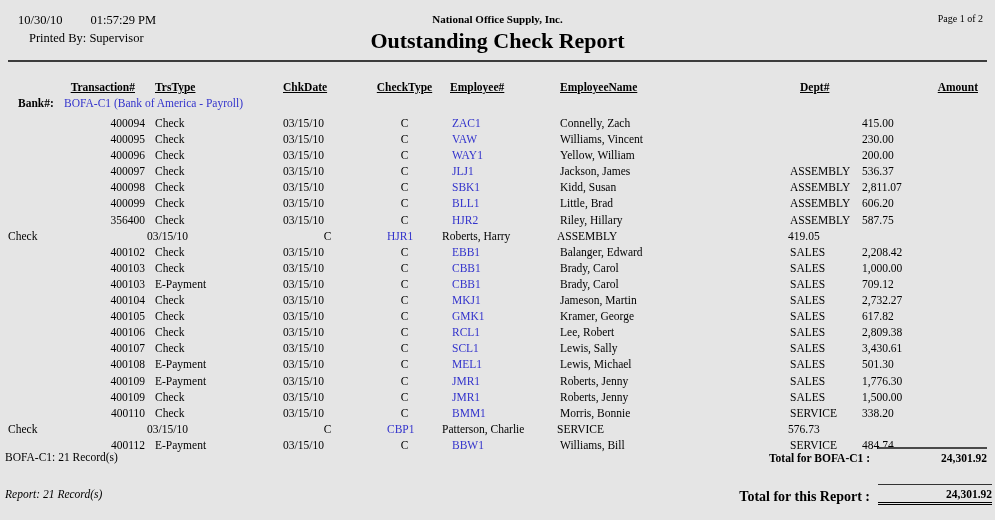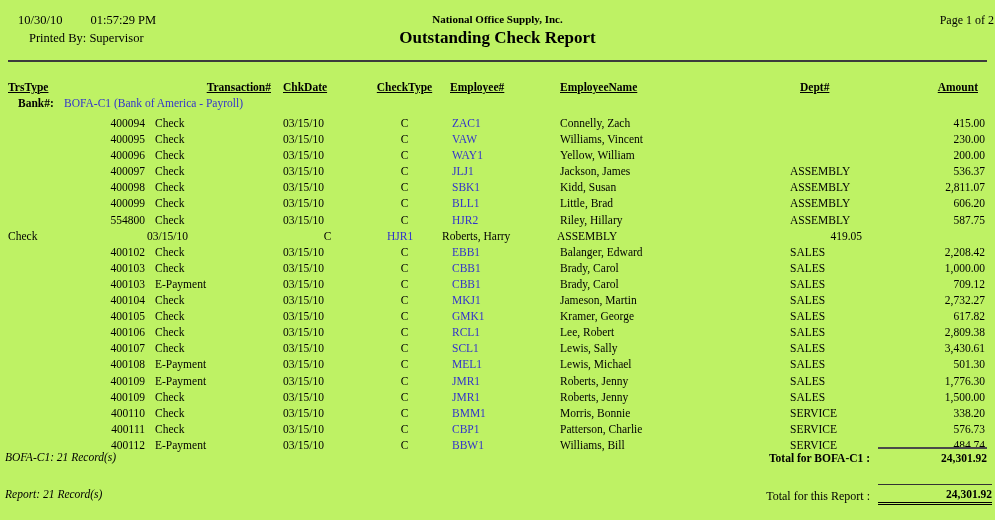--- a/index.html
+++ b/index.html
@@ -9,29 +9,29 @@
   }
   *{box-sizing:border-box;}
   html,body{margin:0;padding:0;background:#ffffff;}
   body{
     width:995px;height:520px;
     font-family:"Liberation Serif","DejaVu Serif",serif;
     color:var(--ink);
     position:relative;
     overflow:hidden;
   }
-  .page{position:absolute;inset:0;background:#bef264;}
+  .page{position:absolute;inset:0;background:#e5e5e5;}
 
   
   .hdr-date{position:absolute;left:18px;top:13px;font-size:12.5px;white-space:nowrap;}
   .hdr-time{margin-left:28px;}
   .hdr-printedby{position:absolute;left:29px;top:31px;font-size:12.5px;white-space:nowrap;}
   .hdr-company{position:absolute;left:0;right:0;top:13px;text-align:center;font-size:11px;font-weight:bold;}
-  .hdr-title{position:absolute;left:0;right:0;top:28px;text-align:center;font-size:17px;font-weight:bold;}
-  .hdr-page{position:absolute;right:1px;top:13px;font-size:12px;}
+  .hdr-title{position:absolute;left:0;right:0;top:28px;text-align:center;font-size:22px;font-weight:bold;}
+  .hdr-page{position:absolute;right:12px;top:13px;font-size:10px;}
   .top-rule{position:absolute;left:8px;right:8px;top:60px;height:2px;background:var(--rule);}
 
   
   .grid-row{
     display:grid;
     grid-template-columns:147px 136px 89px 65px 118px 233px 74px 123px;
     font-size:11.5px;
     line-height:16.1px;
     height:16.1px;
     white-space:nowrap;
@@ -41,39 +41,39 @@
   .c-trans{text-align:right;padding-right:2px;}
   .h-trans{text-align:right;padding-right:12px;}
   .c-trstype,.h-trstype{padding-left:8px;}
   .c-date,.h-date{padding-left:0;}
   .c-ctype,.h-ctype{text-align:center;}
   .c-emp{padding-left:15px;color:var(--link);}
   .h-emp{padding-left:13px;}
   .c-name,.h-name{padding-left:5px;}
   .c-dept{padding-left:2px;}
   .h-dept{padding-left:12px;}
-  .c-amt{text-align:right;}
+  .c-amt{text-align:left;}
   .h-amt{text-align:right;padding-right:7px;}
 
   .bank-row{position:absolute;left:0;top:95px;font-size:11.5px;line-height:16px;white-space:nowrap;}
   .bank-label{position:absolute;left:18px;font-weight:bold;}
   .bank-value{position:absolute;left:64px;color:var(--link);}
 
   .rows-host{position:absolute;left:0;top:115px;width:985px;}
 
   
-  .sec-records{position:absolute;left:5px;top:451px;font-size:11.5px;font-style:italic;}
+  .sec-records{position:absolute;left:5px;top:451px;font-size:11.5px;}
   .sec-total-label{position:absolute;right:125px;top:452px;font-size:11.5px;font-weight:bold;white-space:nowrap;}
   .sec-total-amt{
     position:absolute;left:878px;top:447px;width:109px;
     text-align:right;font-size:11.5px;font-weight:bold;
     border-top:2px solid #4a4a4a;padding-top:3px;
   }
   .rep-records{position:absolute;left:5px;top:488px;font-size:11.5px;font-style:italic;}
-  .rep-total-label{position:absolute;right:125px;top:489px;font-size:12px;font-weight:normal;white-space:nowrap;}
+  .rep-total-label{position:absolute;right:125px;top:489px;font-size:14px;font-weight:bold;white-space:nowrap;}
   .rep-total-amt{
     position:absolute;left:878px;top:484px;width:114px;
     text-align:right;font-size:11.5px;font-weight:bold;
     border-top:1.5px solid #333;
     border-bottom:3px double #000;
     padding-top:3px;padding-bottom:2px;
   }
 </style>
 </head>
 <body>
@@ -83,22 +83,22 @@
   <div class="hdr-date">
     <span>10/30/10</span><span class="hdr-time">01:57:29 PM</span>
   </div>
   <div class="hdr-printedby">Printed By: Supervisor</div>
   <div class="hdr-company">National Office Supply, Inc.</div>
   <div class="hdr-title">Outstanding Check Report</div>
   <div class="hdr-page">Page 1 of 2</div>
   <div class="top-rule"></div>
 
   <div class="grid-row col-headers">
+    <div class="cell h-trans">Transaction#</div>
     <div class="cell h-trstype">TrsType</div>
-    <div class="cell h-trans">Transaction#</div>
     <div class="cell h-date">ChkDate</div>
     <div class="cell h-ctype">CheckType</div>
     <div class="cell h-emp">Employee#</div>
     <div class="cell h-name">EmployeeName</div>
     <div class="cell h-dept">Dept#</div>
     <div class="cell h-amt">Amount</div>
   </div>
 
   <div class="bank-row">
     <span class="bank-label">Bank#:</span>
@@ -160,21 +160,21 @@
       <div class="c-trans">400099</div>
       <div class="c-trstype">Check</div>
       <div class="c-date">03/15/10</div>
       <div class="c-ctype">C</div>
       <div class="c-emp">BLL1</div>
       <div class="c-name">Little, Brad</div>
       <div class="c-dept">ASSEMBLY</div>
       <div class="c-amt">606.20</div>
     </div>
       <div class="grid-row">
-      <div class="c-trans">554800</div>
+      <div class="c-trans">356400</div>
       <div class="c-trstype">Check</div>
       <div class="c-date">03/15/10</div>
       <div class="c-ctype">C</div>
       <div class="c-emp">HJR2</div>
       <div class="c-name">Riley, Hillary</div>
       <div class="c-dept">ASSEMBLY</div>
       <div class="c-amt">587.75</div>
     </div>
       <div class="grid-row">
       <div class="c-trstype">Check</div>
@@ -289,21 +289,20 @@
       <div class="c-trans">400110</div>
       <div class="c-trstype">Check</div>
       <div class="c-date">03/15/10</div>
       <div class="c-ctype">C</div>
       <div class="c-emp">BMM1</div>
       <div class="c-name">Morris, Bonnie</div>
       <div class="c-dept">SERVICE</div>
       <div class="c-amt">338.20</div>
     </div>
       <div class="grid-row">
-      <div class="c-trans">400111</div>
       <div class="c-trstype">Check</div>
       <div class="c-date">03/15/10</div>
       <div class="c-ctype">C</div>
       <div class="c-emp">CBP1</div>
       <div class="c-name">Patterson, Charlie</div>
       <div class="c-dept">SERVICE</div>
       <div class="c-amt">576.73</div>
     </div>
       <div class="grid-row">
       <div class="c-trans">400112</div>

